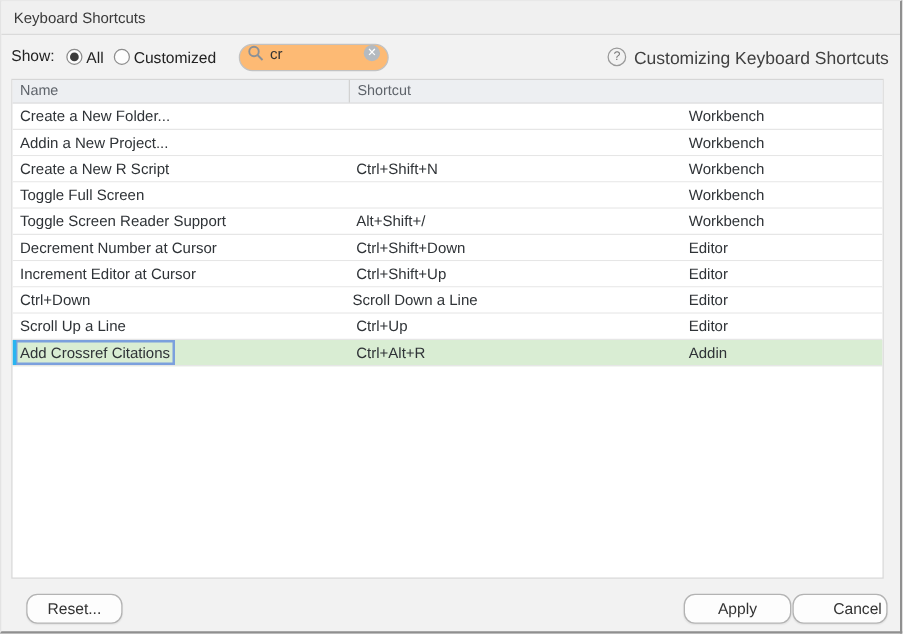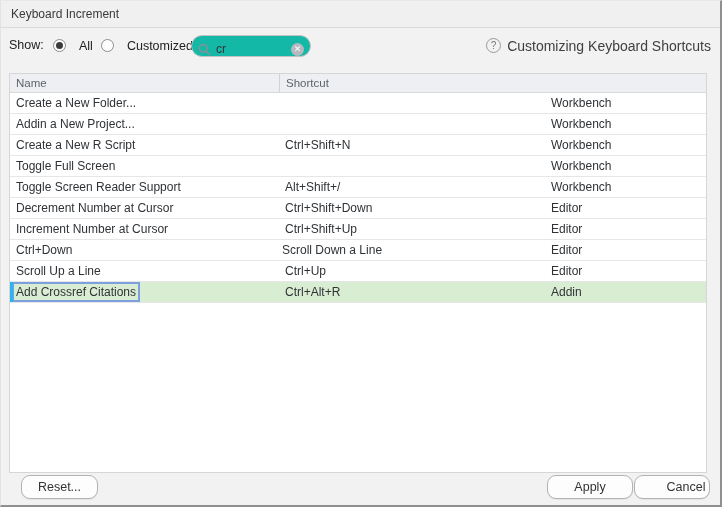--- a/index.html
+++ b/index.html
@@ -11,45 +11,45 @@
     overflow:hidden;
   }
   .titlebar {
     position:absolute; left:0; top:0; right:0; height:27px;
     background:#f0f0f0; border-bottom:1px solid #dadada;
     font-size:12px; color:#3a3a3a; line-height:26px; padding-left:10px;
   }
   .toolbar { position:absolute; left:0; top:27px; right:0; height:35px; }
   .show-label { position:absolute; left:8px; top:0; height:35px; line-height:35px; font-size:12.5px; color:#222; }
   .radio-group { position:absolute; left:52px; top:0; height:35px; display:flex; align-items:center; gap:8px; }
-  .radio { display:flex; align-items:center; gap:13px; cursor:default; }
+  .radio { display:flex; align-items:center; gap:3px; cursor:default; }
   .radio .circle {
     width:13px; height:13px; border-radius:50%; border:1px solid #8d8d8d; background:#fdfdfd;
     display:inline-flex; align-items:center; justify-content:center;
   }
   .radio.selected .circle::after { content:""; width:7px; height:7px; border-radius:50%; background:#3c3c3c; }
   .radio .rlabel { font-size:12.5px; color:#222; }
   .searchbox {
     position:absolute; left:190px; top:7px; width:120px; height:22px;
-    background:#14b8a6; border:1px solid #c2c2c2; border-radius:11px;
-    display:flex; align-items:flex-end; padding:0 6px;
+    background:#fdba74; border:1px solid #c2c2c2; border-radius:11px;
+    display:flex; align-items:flex-start; padding:0 6px;
   }
   .searchbox svg { flex:0 0 auto; }
   .searchbox input {
     flex:1 1 auto; min-width:0; border:none; outline:none; background:transparent;
     font-family:"Liberation Sans", sans-serif; font-size:12px; color:#333; margin-left:5px;
   }
   .clear-btn { flex:0 0 auto; width:13px; height:13px; border-radius:50%; background:#b4bac0;
     display:flex; align-items:center; justify-content:center; color:#fff; font-size:9px; line-height:1; }
   .help { position:absolute; right:9px; top:0; height:35px; display:flex; align-items:center; gap:6px; }
   .help-icon { width:15px; height:15px; border-radius:50%; border:1px solid #9a9a9a; color:#777;
     font-size:10px; display:flex; align-items:center; justify-content:center; }
   .help-link { font-size:14px; color:#404040; text-decoration:none; }
   .table {
-    position:absolute; left:8px; top:72px; width:698px; height:400px;
+    position:absolute; left:8px; top:62px; width:698px; height:400px;
     background:#ffffff; border:1px solid #d6d6d6; overflow:hidden;
   }
   .thead { display:flex; height:19px; background:#edeff2; border-bottom:1px solid #d9d9d9; }
   .th { font-size:11.5px; color:#5f646b; line-height:18px; padding-left:6px; }
   .th.c-name { width:269px; }
   .th.c-shortcut { width:266px; border-left:1px solid #d2d2d2; }
   .th.c-scope { flex:1; border-left:1px solid #d2d2d2; }
   .row { position:relative; display:flex; height:21px; border-bottom:1px solid #e6e6e6; background:#fff; }
   .cell { font-size:12px; color:#2f3337; line-height:20px; padding-left:6px; overflow:hidden; white-space:nowrap; }
   .cell.c-name { width:269px; }
@@ -69,21 +69,21 @@
   #reset-btn  { left:20px;  top:474px; width:77px; }
   #apply-btn  { left:546px; top:474px; width:86px; }
   #cancel-btn { left:633px; top:474px; width:76px;padding-left:28px; }
 </style>
 </head>
 <body>
 
 <div class="window">
 
   <div class="titlebar">
-    <span>Keyboard Increment</span>
+    <span>Keyboard Shortcuts</span>
   </div>
 
   <div class="toolbar">
     <span class="show-label">Show:</span>
 
     <div class="radio-group">
       <span class="radio selected">
         <span class="circle"></span>
         <span class="rlabel">All</span>
       </span>
@@ -138,21 +138,21 @@
       <div class="cell c-name"><span>Toggle Screen Reader Support</span></div>
       <div class="cell c-shortcut">Alt+Shift+/</div>
       <div class="cell c-scope">Workbench</div>
     </div>
         <div class="row">
       <div class="cell c-name"><span>Decrement Number at Cursor</span></div>
       <div class="cell c-shortcut">Ctrl+Shift+Down</div>
       <div class="cell c-scope">Editor</div>
     </div>
         <div class="row">
-      <div class="cell c-name"><span>Increment Number at Cursor</span></div>
+      <div class="cell c-name"><span>Increment Editor at Cursor</span></div>
       <div class="cell c-shortcut">Ctrl+Shift+Up</div>
       <div class="cell c-scope">Editor</div>
     </div>
         <div class="row">
       <div class="cell c-shortcut">Ctrl+Down</div>
       <div class="cell c-name"><span>Scroll Down a Line</span></div>
       <div class="cell c-scope">Editor</div>
     </div>
         <div class="row">
       <div class="cell c-name"><span>Scroll Up a Line</span></div>

